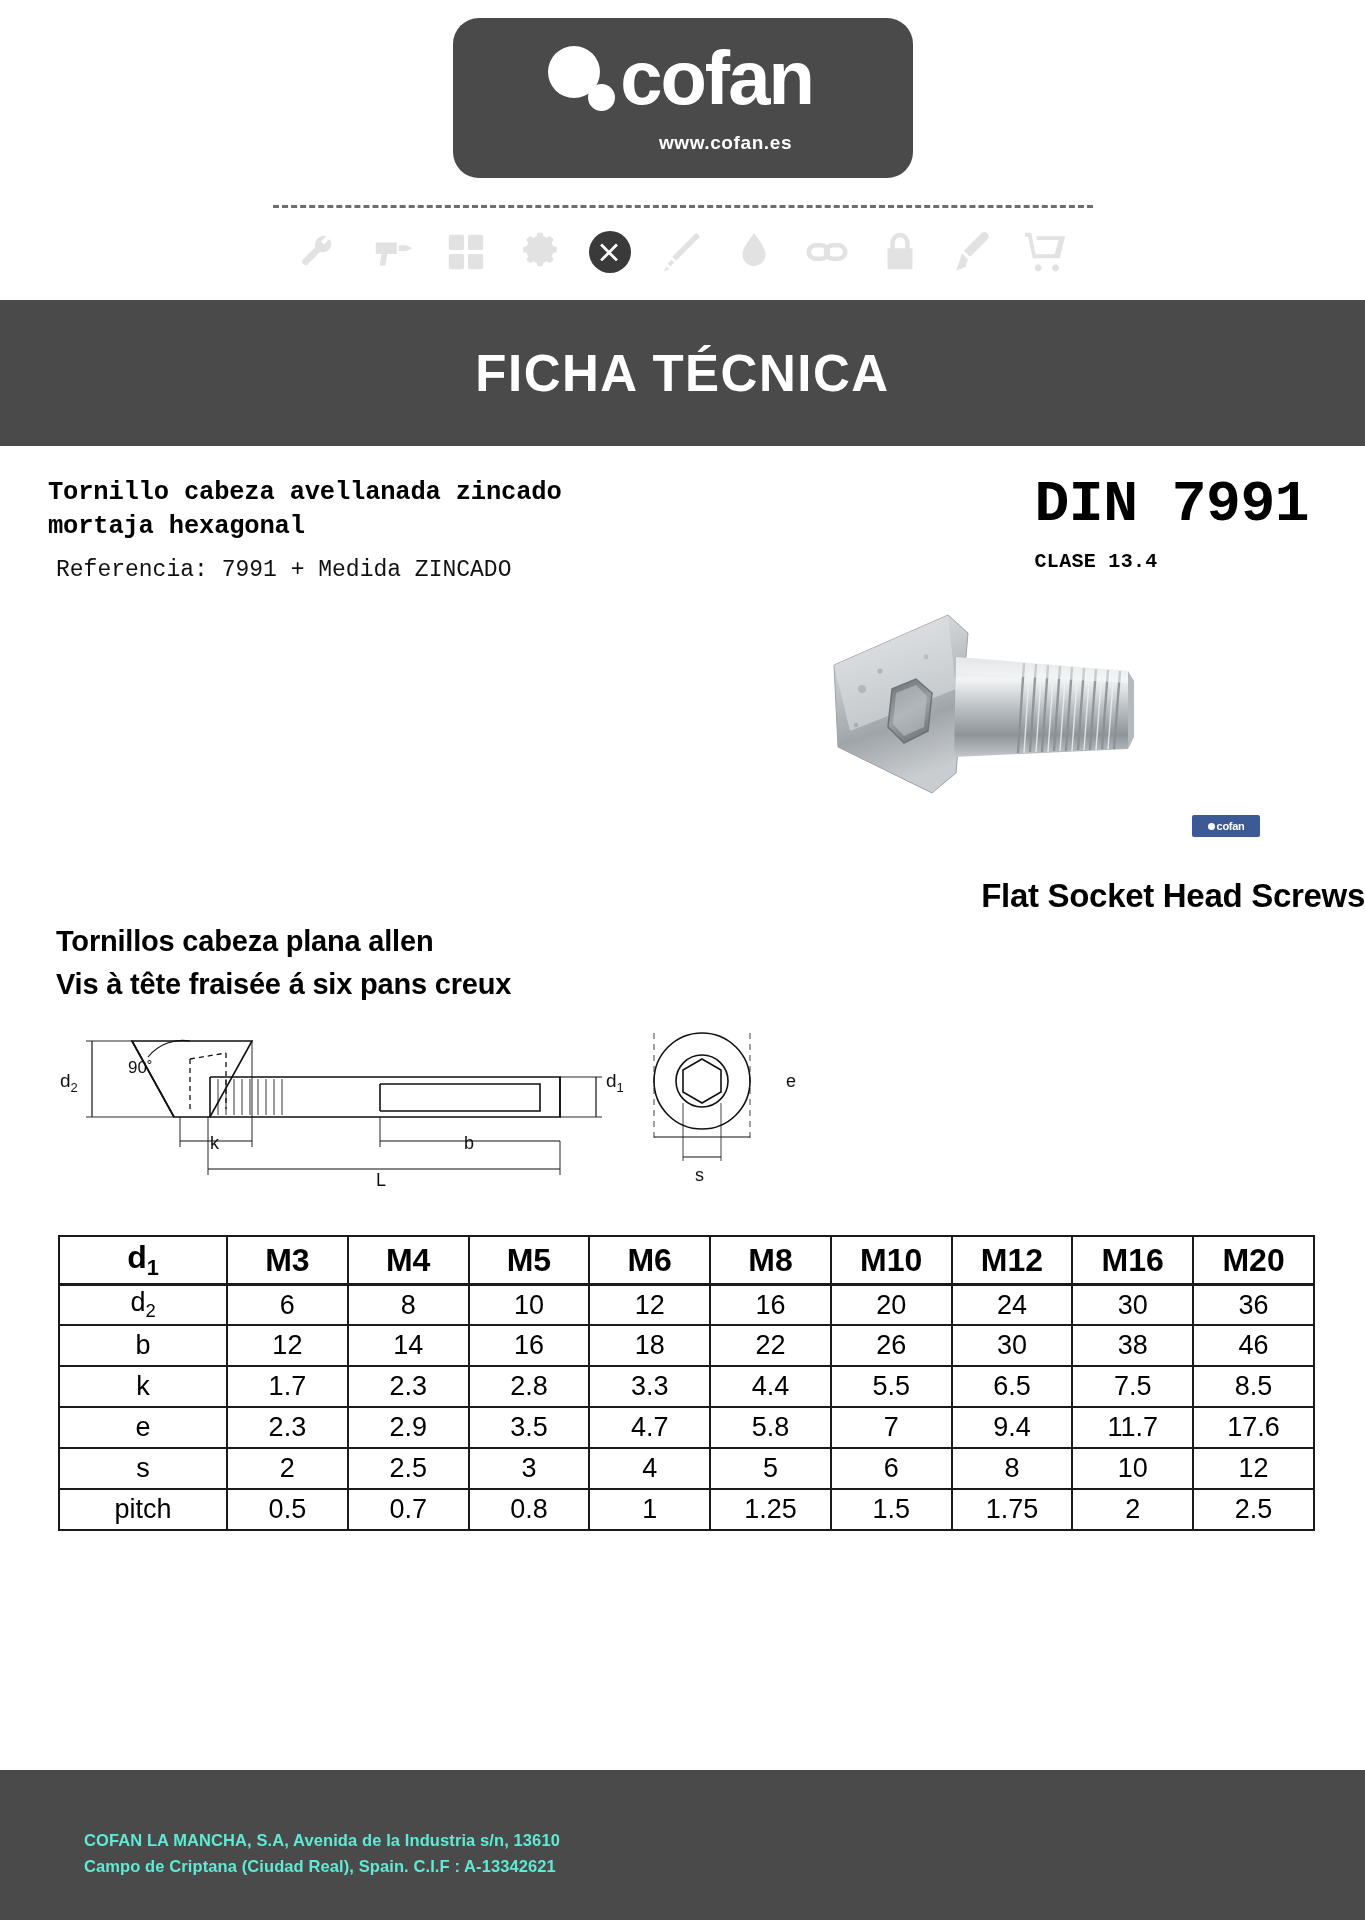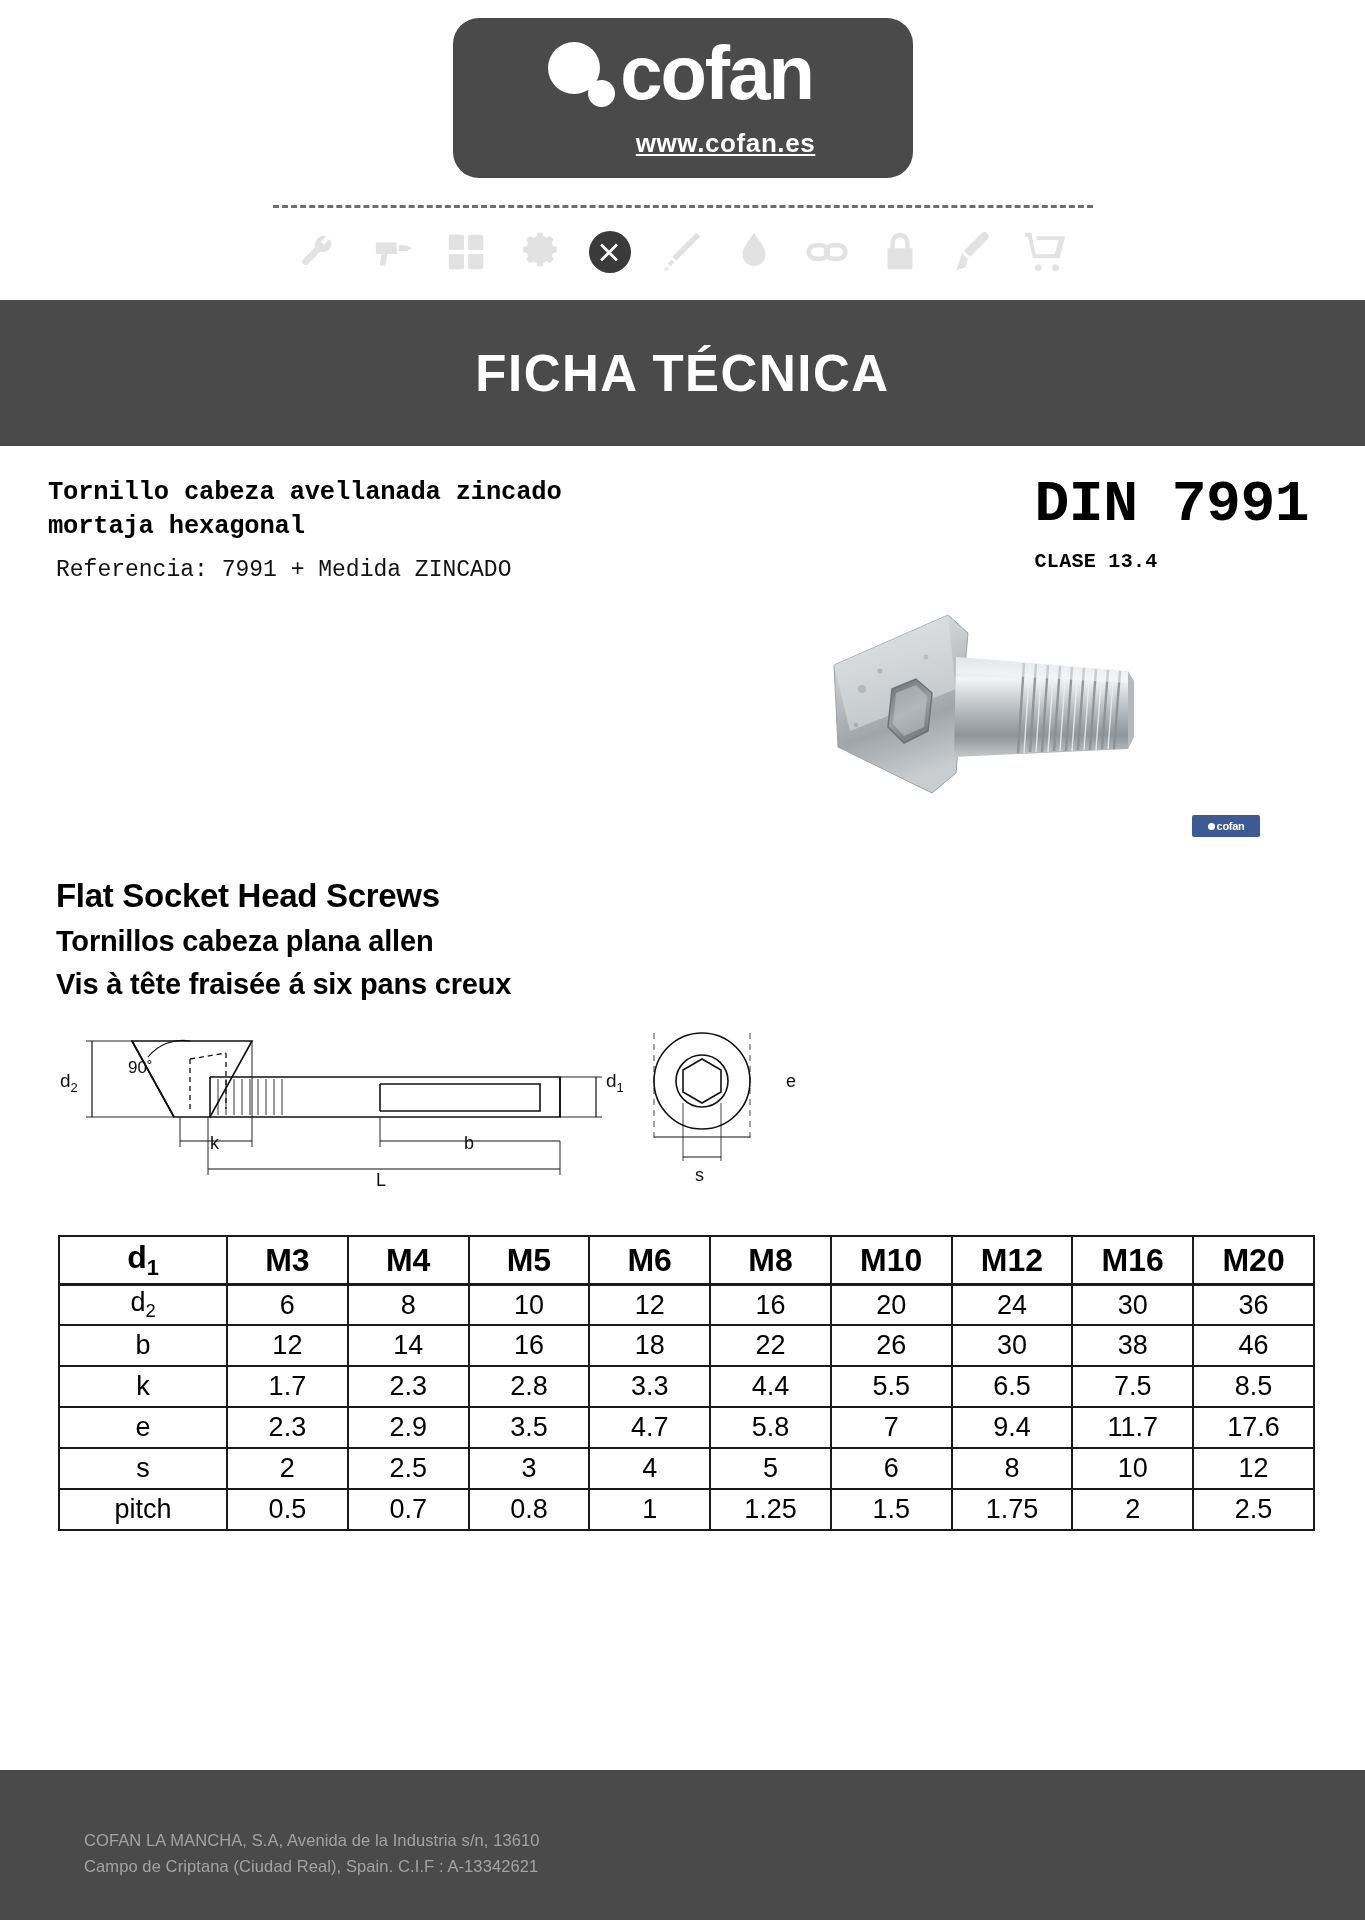--- a/index.html
+++ b/index.html
@@ -44,26 +44,25 @@
   .logo-word {
     color: #fff;
     font-size: 76px;
     font-weight: bold;
     letter-spacing: -2px;
     line-height: 0.95;
     font-family: "Liberation Sans", sans-serif;
   }
   .logo-url {
     color: #fff;
-    font-size: 26px;
+    font-size: 19px;
     font-weight: bold;
     letter-spacing: 0.6px;
     margin-top: 18px;
     margin-left: 86px;
-    text-decoration: underline;
   }
 
   
   .dashed-rule {
     margin: 0 auto;
     width: 820px;
     border-top: 3px dashed #555;
     opacity: 0.85;
   }
   .icon-strip {
@@ -155,21 +154,21 @@
     width: 68px; height: 22px;
     background: #3c5a96;
     display: flex; align-items: center; justify-content: center;
     border-radius: 2px;
   }
   .photo-badge .bt { color: #fff; font-size: 11px; font-weight: bold; letter-spacing: -0.3px; }
   .photo-badge .bd { width: 7px; height: 7px; border-radius: 50%; background: #fff; margin-right: 2px; }
 
   
   .names { padding: 0 0 0 56px; margin-top: -10px; }
-  .names .n1 { font-size: 33px; font-weight: bold; color: #000; letter-spacing: -0.3px; }
+  .names .n1 { font-size: 33px; font-weight: bold; color: #000; letter-spacing: -0.3px; text-align: right; }
   .names .n2 { font-size: 29px; font-weight: bold; color: #000; margin-top: 10px; letter-spacing: -0.2px; }
   .names .n3 { font-size: 29px; font-weight: bold; color: #000; margin-top: 10px; letter-spacing: -0.2px; }
 
   
   .drawing { margin-top: 28px; padding-left: 40px; height: 200px; }
 
   
   .dim-table-wrap { padding: 6px 50px 0 58px; }
   table.dims {
     border-collapse: collapse;
@@ -196,22 +195,23 @@
   table.dims sub { font-size: 0.68em; }
   table.dims .rowlabel { font-size: 27px; }
 
   
   .footer {
     position: absolute;
     left: 0; bottom: 0;
     width: 100%;
     height: 150px;
     background: #4a4a4a;
-    color: #a3a3a3;
+    color: #5eead4;
     padding: 58px 0 0 84px;
+    font-weight: bold;
   }
   .footer div { font-size: 16.5px; line-height: 1.55; letter-spacing: 0.1px; }
 </style>
 </head>
 <body>
 
 <div class="page">
 
   <div class="logo-zone">
     <div class="logo-box">

